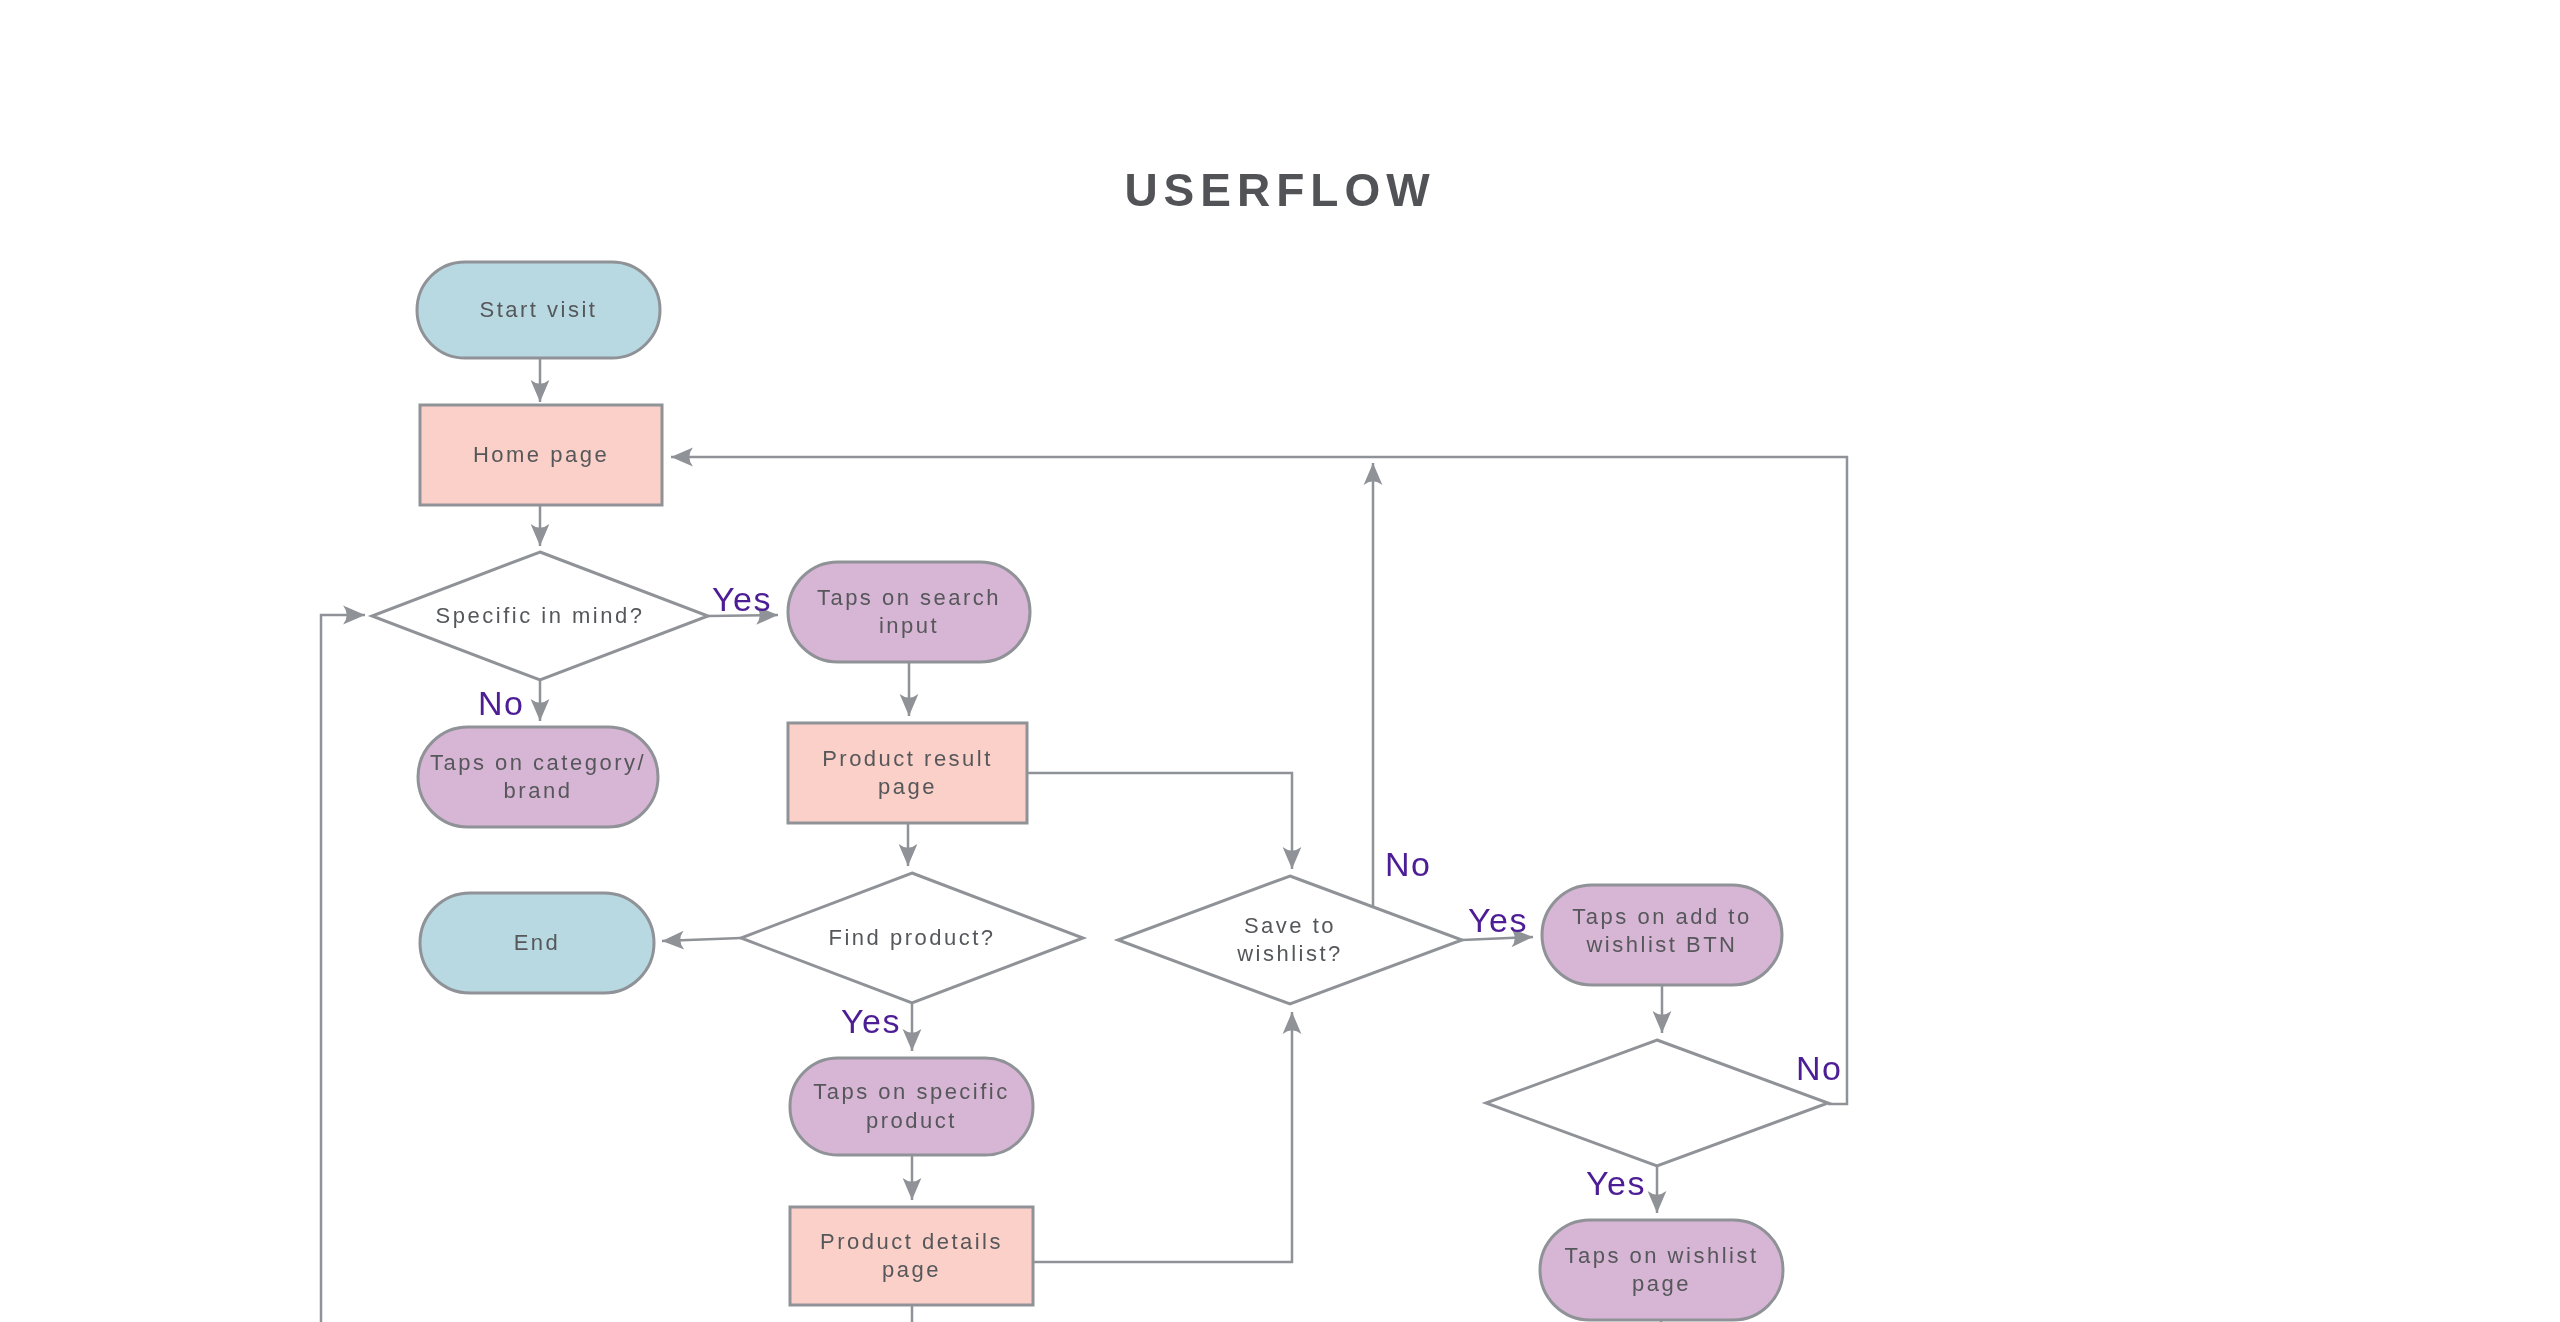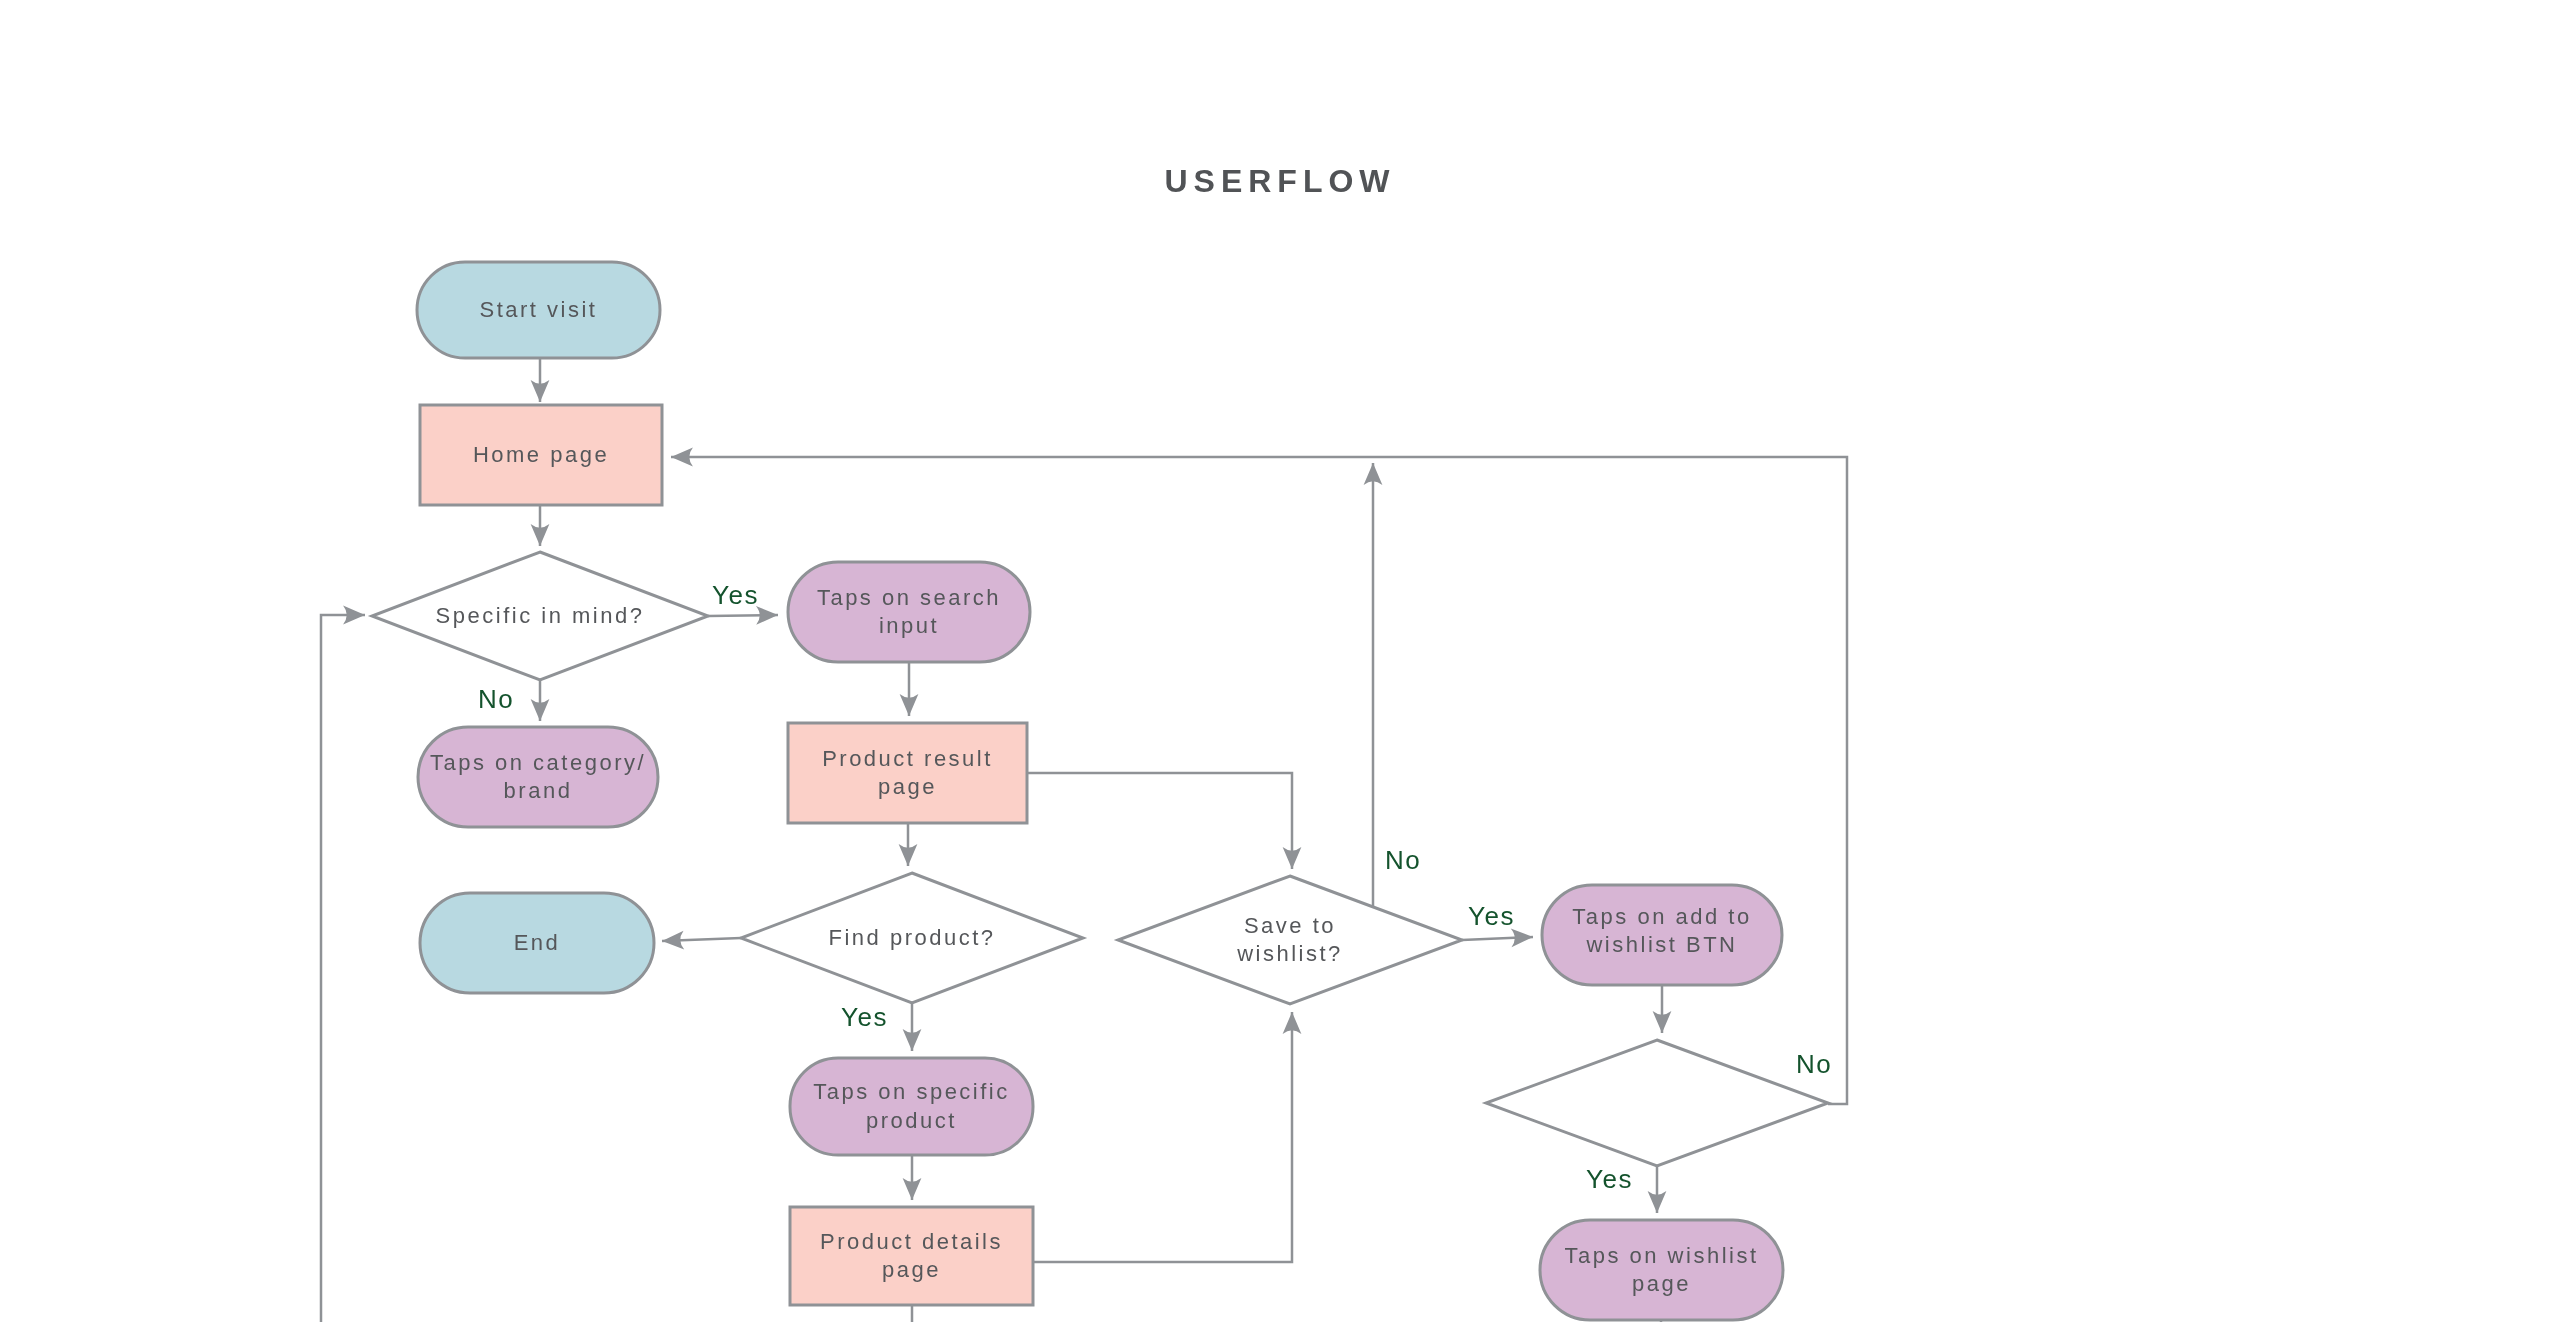--- a/index.html
+++ b/index.html
@@ -19,41 +19,41 @@
     position: absolute;
     left: 0;
     top: 0;
   }
   .diagram-title {
     position: absolute;
     left: 0;
     top: 163px;
     width: 2560px;
     text-align: center;
-    font-size: 32px;
+    font-size: 46px;
     font-weight: 700;
     letter-spacing: 6px;
     color: #515356;
   }
   .node-label {
     position: absolute;
     display: flex;
     align-items: center;
     justify-content: center;
     text-align: center;
     font-size: 22px;
     line-height: 1.28;
     letter-spacing: 2.5px;
     color: #55575a;
   }
   .edge-label {
     position: absolute;
-    font-size: 26px;
+    font-size: 34px;
     letter-spacing: 1.5px;
-    color: #14532d;
+    color: #4c1d95;
     white-space: nowrap;
   }
   .edge {
     fill: none;
     stroke: #8f9296;
     stroke-width: 2.5;
   }
   .shape {
     stroke: #8f9296;
     stroke-width: 3;

